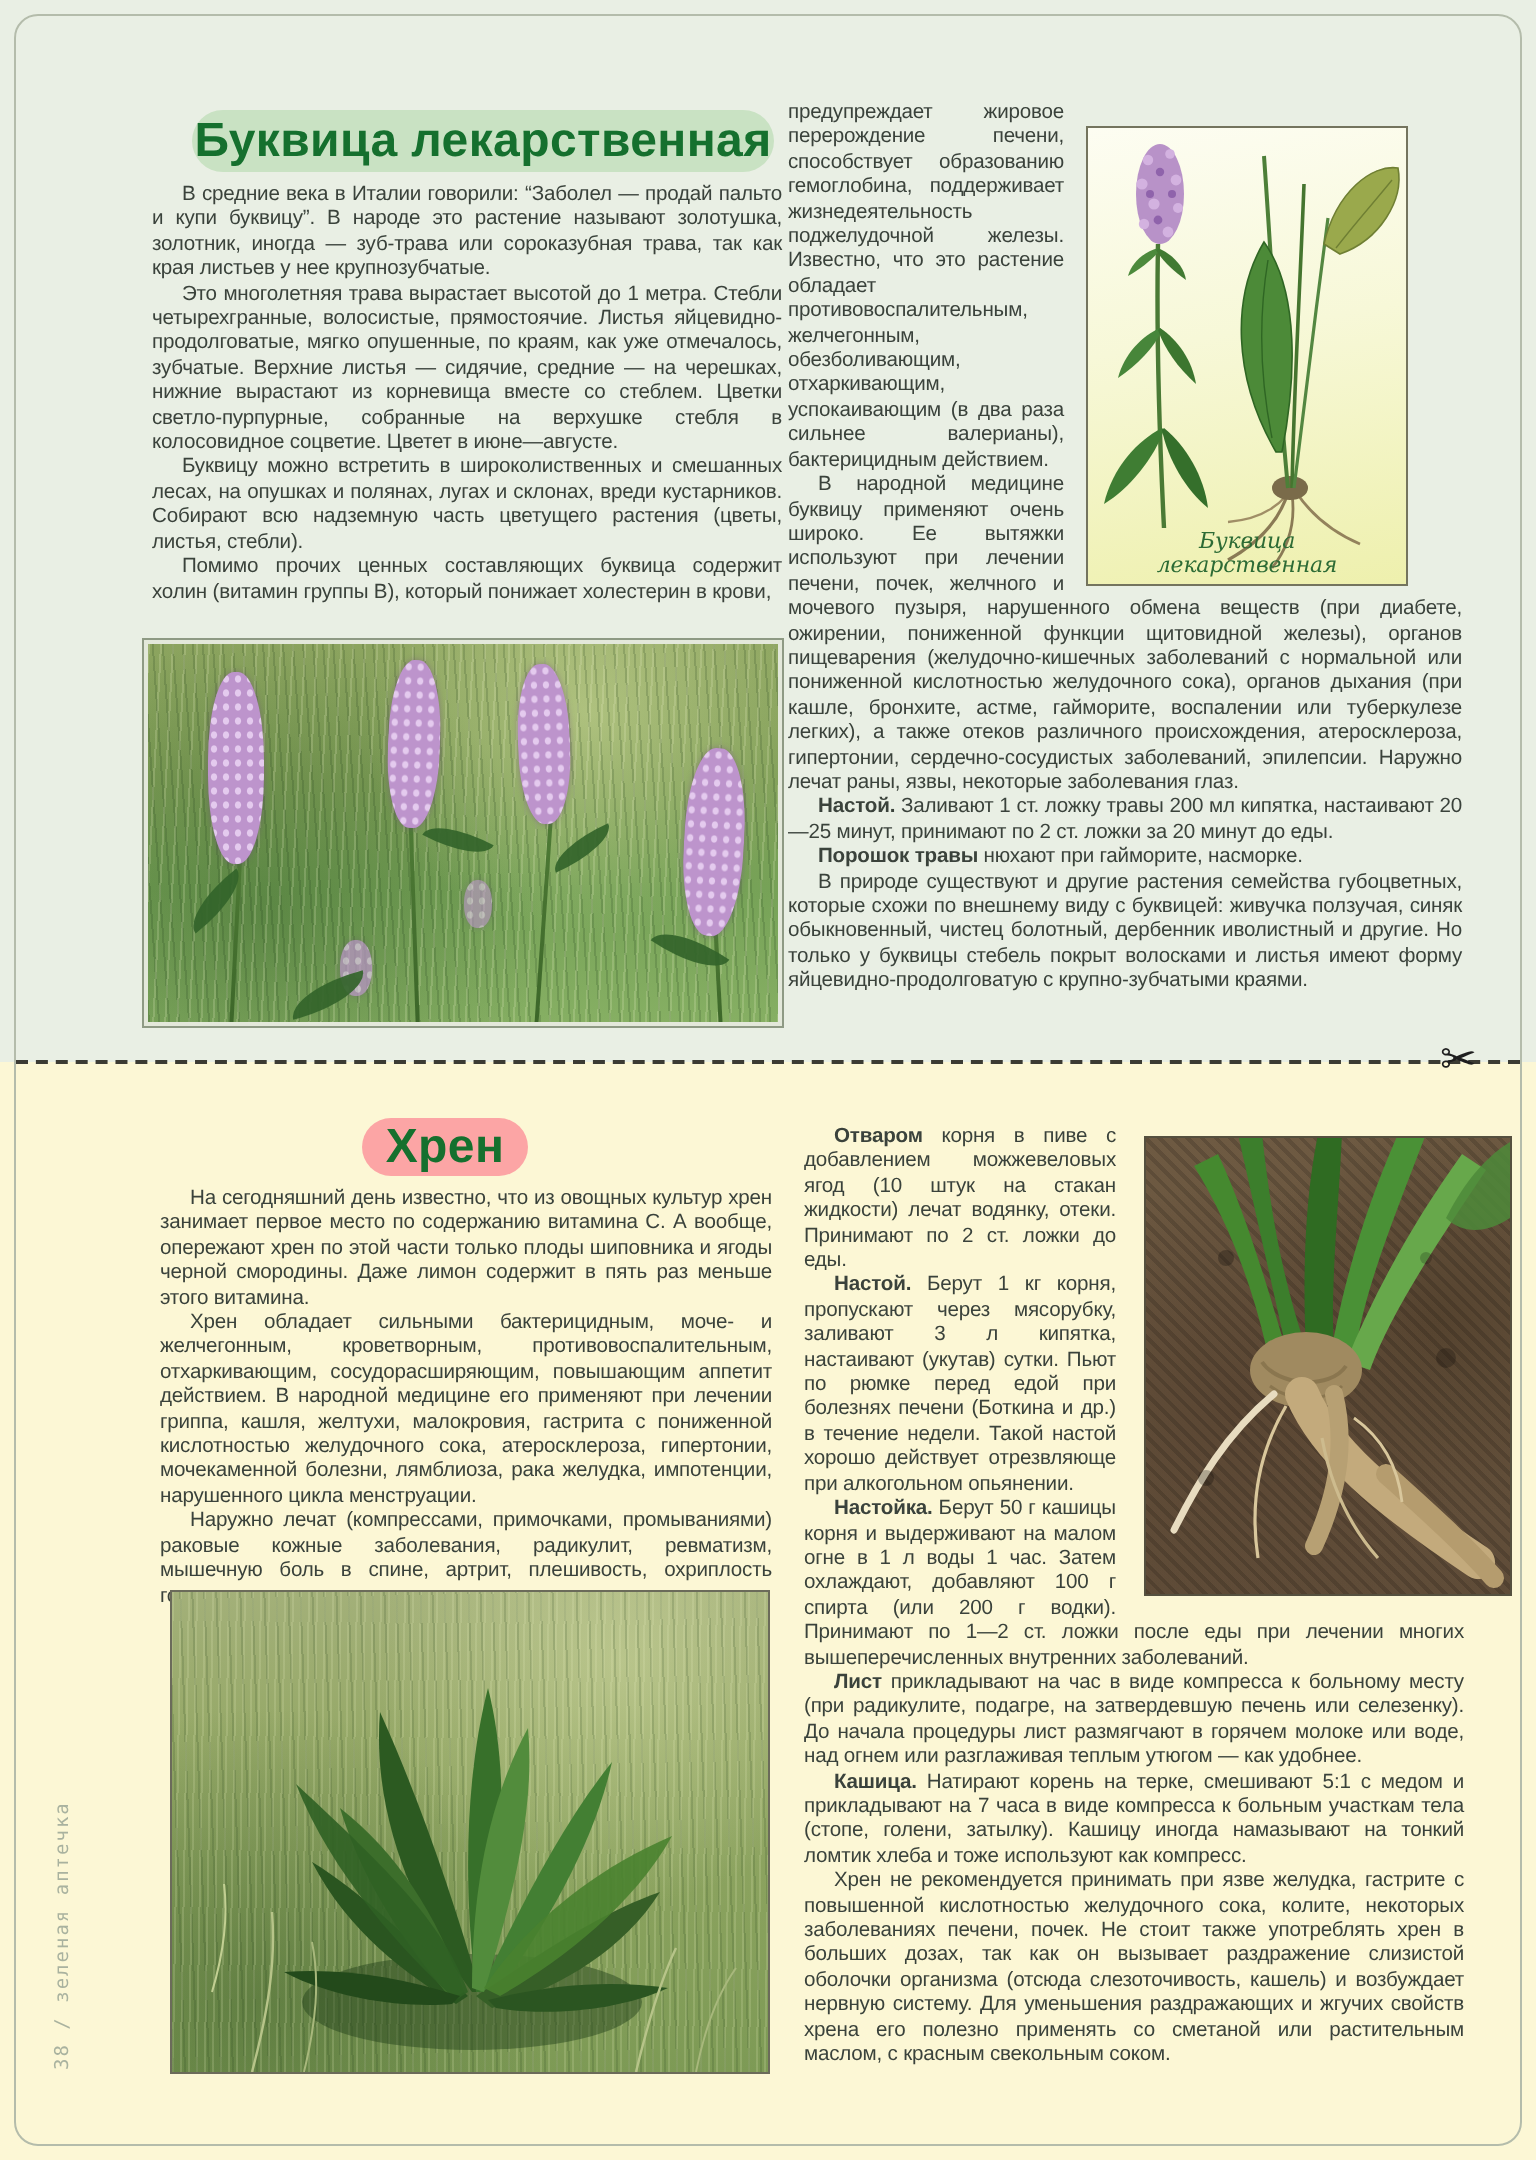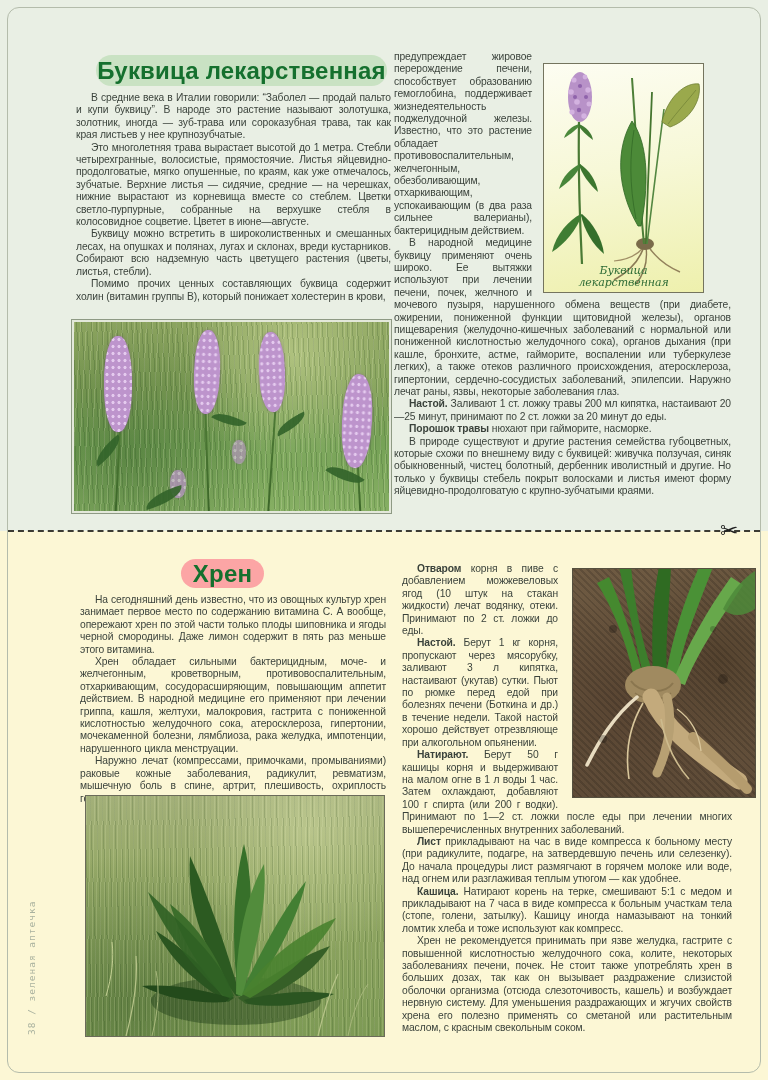--- a/index.html
+++ b/index.html
@@ -212,21 +212,21 @@
           <circle cx="40" cy="60" r="4" fill="rgba(0,0,0,.25)"></circle>
           <circle cx="150" cy="110" r="5" fill="rgba(0,0,0,.22)"></circle>
           <circle cx="30" cy="170" r="4" fill="rgba(0,0,0,.25)"></circle>
           <circle cx="140" cy="60" r="3" fill="rgba(0,0,0,.2)"></circle>
         </svg>
       </div>
     </div>
     <div>
         <p class="para"><span class="b">Отваром</span><span> корня в пиве с добавлением можжевеловых ягод (10 штук на стакан жидкости) лечат водянку, отеки. Принимают по 2 ст. ложки до еды.</span></p>
         <p class="para"><span class="b">Настой.</span><span> Берут 1 кг корня, пропускают через мясорубку, заливают 3 л кипятка, настаивают (укутав) сутки. Пьют по рюмке перед едой при болезнях печени (Боткина и др.) в течение недели. Такой настой хорошо действует отрезвляюще при алкогольном опьянении.</span></p>
-        <p class="para"><span class="b">Натирают.</span><span> Берут 50 г кашицы корня и выдерживают на малом огне в 1 л воды 1 час. Затем охлаждают, добавляют 100 г спирта (или 200 г водки). Принимают по 1—2 ст. ложки после еды при лечении многих вышеперечисленных внутренних заболеваний.</span></p>
+        <p class="para"><span class="b">Настойка.</span><span> Берут 50 г кашицы корня и выдерживают на малом огне в 1 л воды 1 час. Затем охлаждают, добавляют 100 г спирта (или 200 г водки). Принимают по 1—2 ст. ложки после еды при лечении многих вышеперечисленных внутренних заболеваний.</span></p>
         <p class="para"><span class="b">Лист</span><span> прикладывают на час в виде компресса к больному месту (при радикулите, подагре, на затвердевшую печень или селезенку). До начала процедуры лист размягчают в горячем молоке или воде, над огнем или разглаживая теплым утюгом — как удобнее.</span></p>
         <p class="para"><span class="b">Кашица.</span><span> Натирают корень на терке, смешивают 5:1 с медом и прикладывают на 7 часа в виде компресса к больным участкам тела (стопе, голени, затылку). Кашицу иногда намазывают на тонкий ломтик хлеба и тоже используют как компресс.</span></p>
         <p class="para"><span>Хрен не рекомендуется принимать при язве желудка, гастрите с повышенной кислотностью желудочного сока, колите, некоторых заболеваниях печени, почек. Не стоит также употреблять хрен в больших дозах, так как он вызывает раздражение слизистой оболочки организма (отсюда слезоточивость, кашель) и возбуждает нервную систему. Для уменьшения раздражающих и жгучих свойств хрена его полезно применять со сметаной или растительным маслом, с красным свекольным соком.</span></p>
       </div>
   </div>
 
   <div class="plant-photo">
     <div class="grass-texture"></div>
     <svg width="298" height="240" viewBox="0 0 298 240" style="position:absolute;left:0;top:0;">
       <ellipse cx="150" cy="205" rx="85" ry="24" fill="#1f3d18" opacity="0.45"></ellipse>

